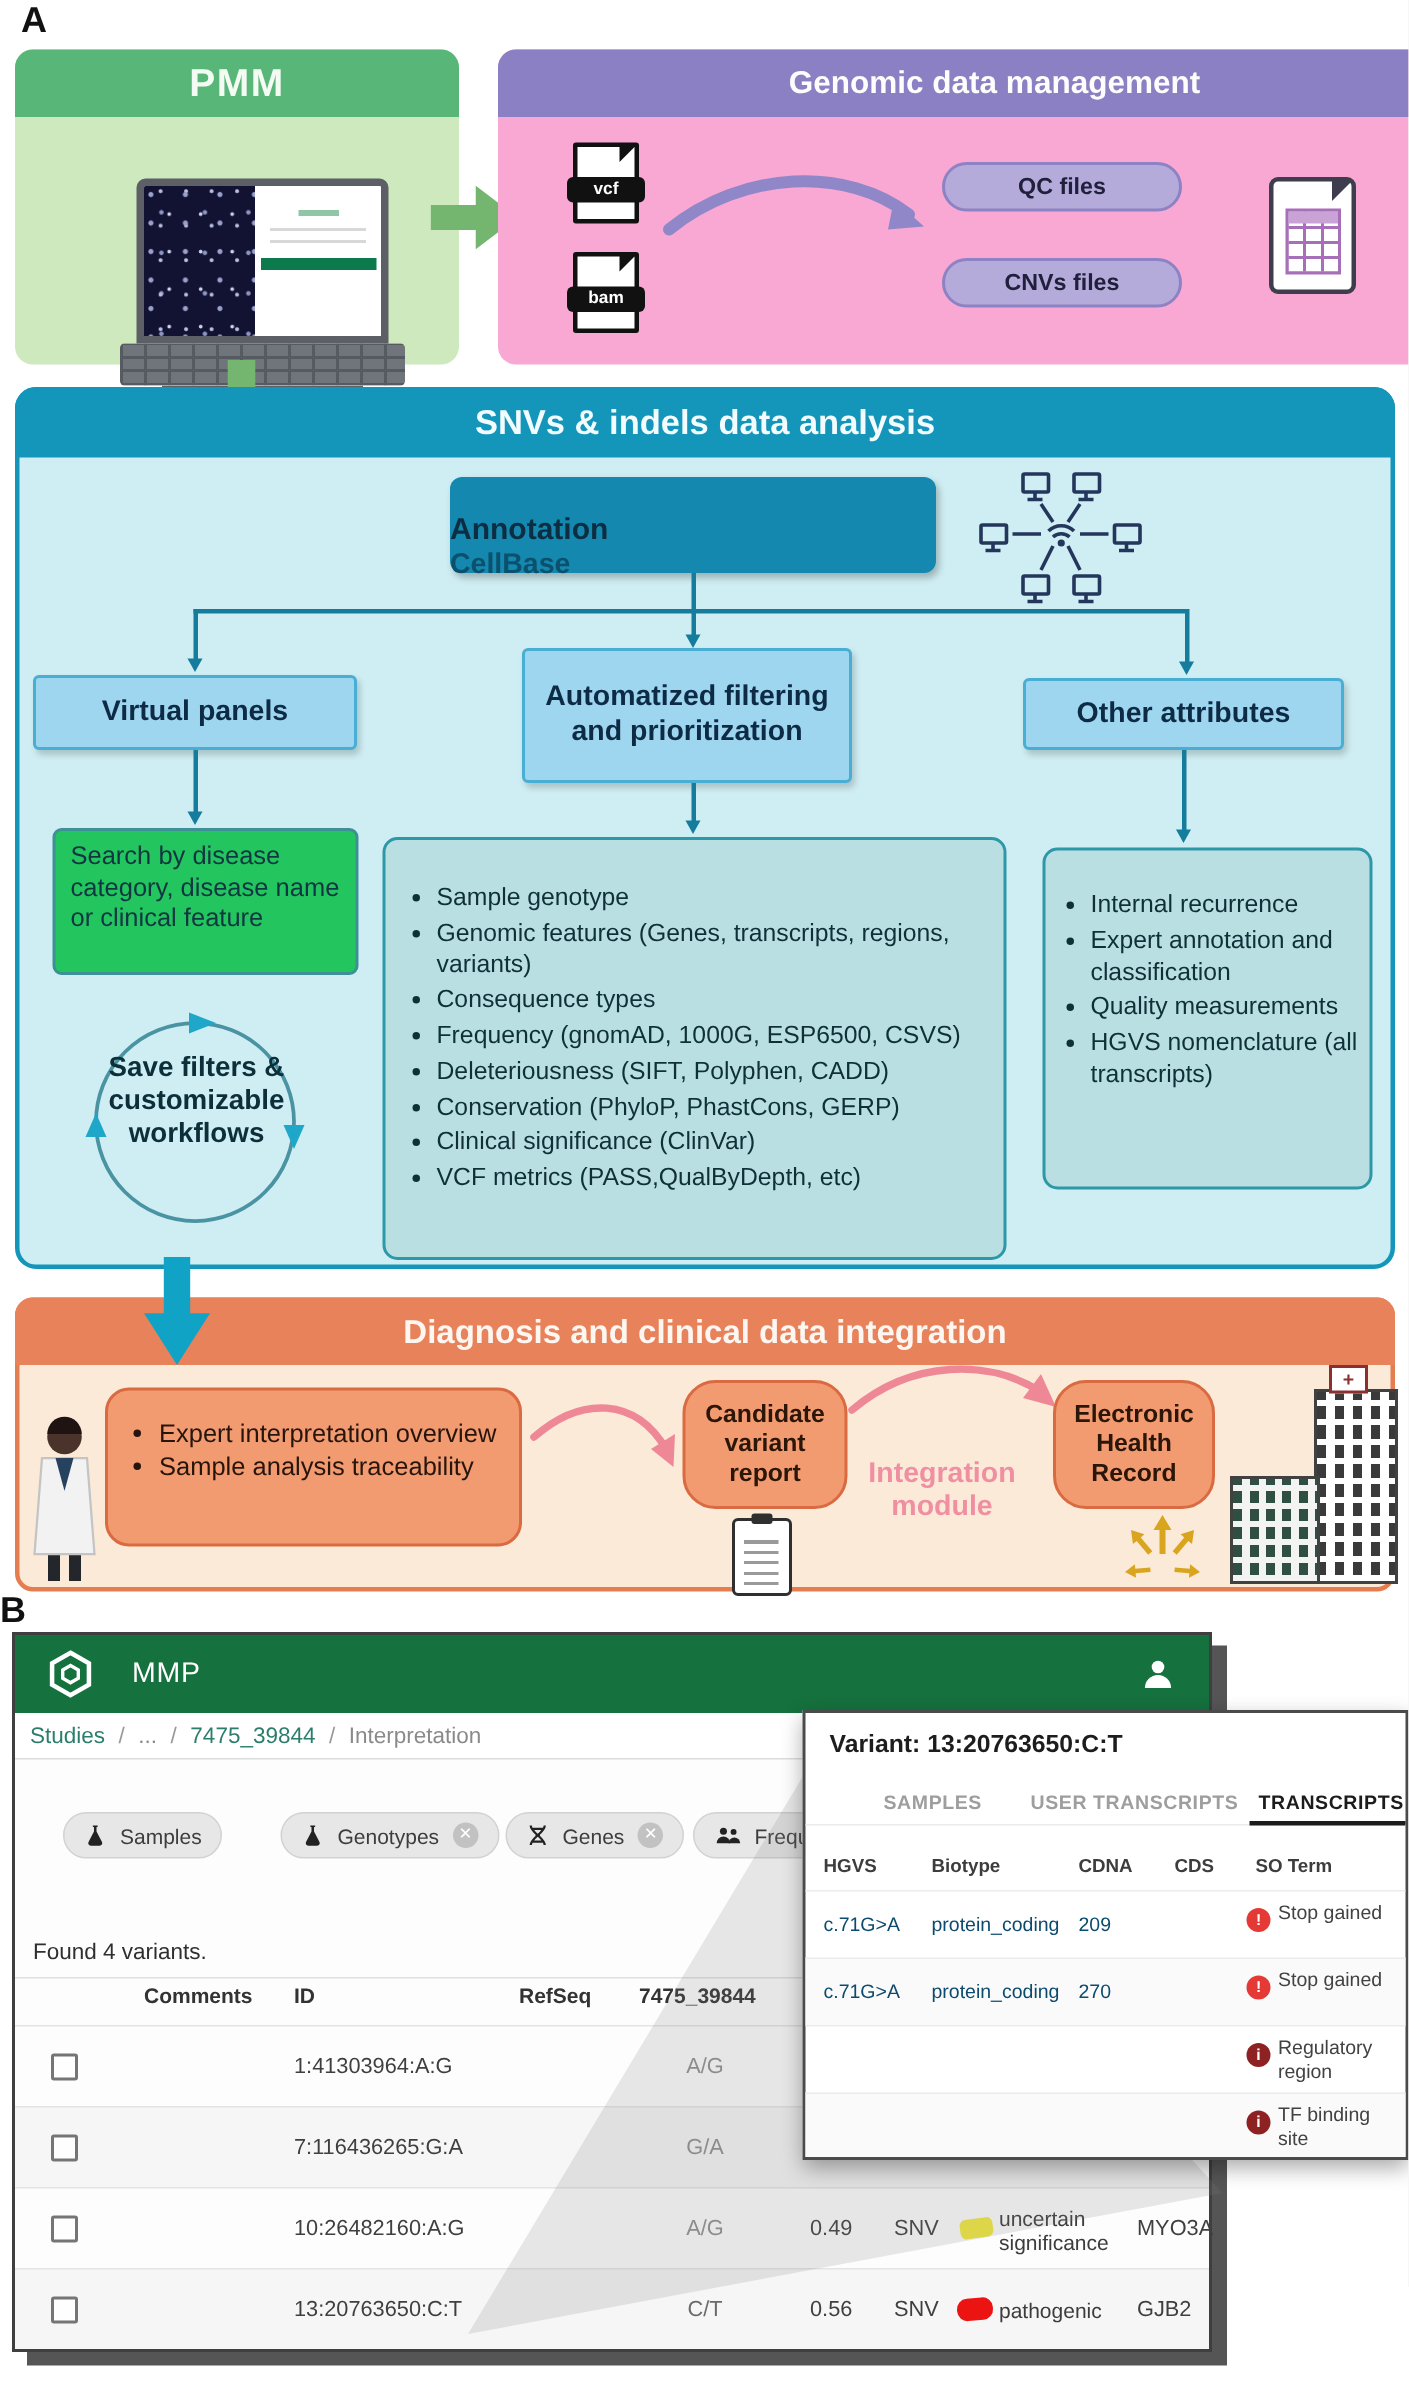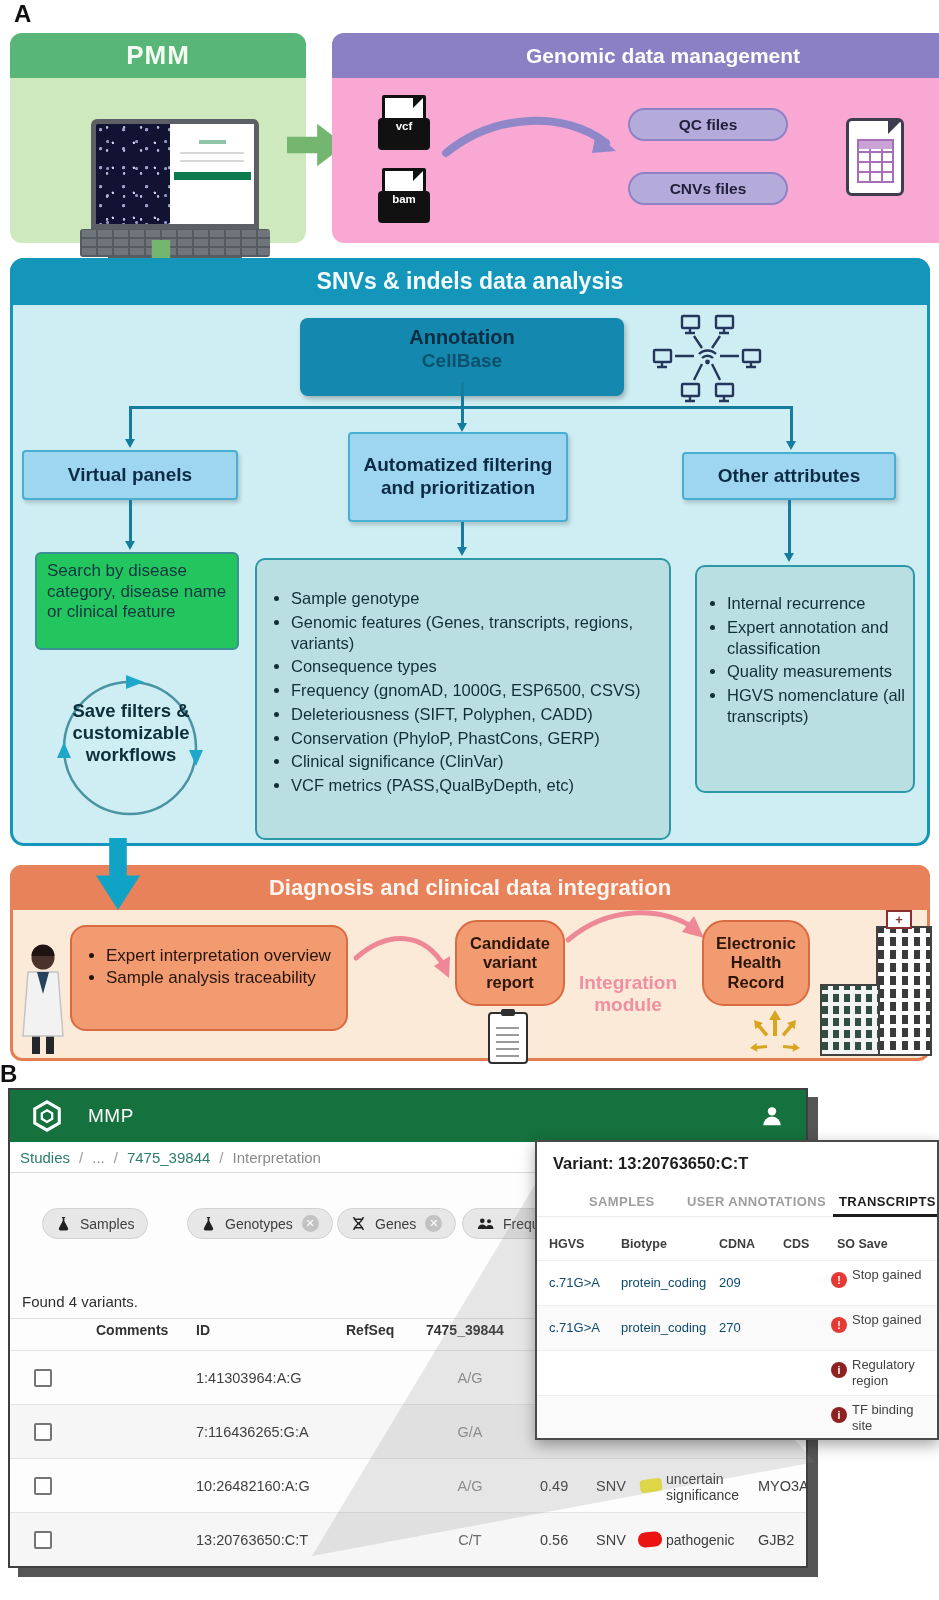--- a/index.html
+++ b/index.html
@@ -39,38 +39,38 @@
 
   
   .gen-box { left:332px; top:33px; width:662px; height:210px; background:#f9a8d4; border-radius:12px; }
   .gen-header { position:absolute; left:0; top:0; width:100%; height:45px; background:#8b80c3; border-radius:12px 12px 0 0;
     color:#fdfdfd; font-size:21px; font-weight:bold; text-align:center; line-height:45px; }
   .fdoc { width:44px; height:54px; background:#fff; border:3px solid #111; border-radius:2px; }
   .fdoc::after { content:""; position:absolute; left:5px; top:-7px; width:100%; height:100%;
     border:3px solid #111; background:#fff; z-index:-1; border-radius:2px; }
   .fdoc .fold { position:absolute; right:-1px; top:-1px; width:0; height:0;
     border-left:11px solid #111; border-bottom:11px solid transparent; }
-  .fdoc .lab { position:absolute; left:-7px; top:20px; width:52px; height:32px; background:#111; border-radius:4px;
+  .fdoc .lab { position:absolute; left:-7px; top:20px; width:52px; height:17px; background:#111; border-radius:4px;
     color:#fff; font-weight:bold; font-size:11.5px; text-align:center; line-height:17px; }
   .pill { background:#b5abdb; border:2px solid #8d82c4; border-radius:17px; color:#20203c;
     font-weight:bold; font-size:15.5px; text-align:center; }
   .sheet { width:58px; height:78px; background:#fff; border:3px solid #3d3d4d; border-radius:6px; }
   .sheet .fold2 { position:absolute; right:-1px; top:-1px; width:0; height:0;
     border-left:14px solid #3d3d4d; border-bottom:14px solid transparent; }
   .sheet .grid { position:absolute; left:8px; top:18px; width:37px; height:44px; border:2px solid #a76fb8; background:
     repeating-linear-gradient(0deg,transparent 0 8px,#a76fb8 8px 10px),
     repeating-linear-gradient(90deg,transparent 0 10px,#a76fb8 10px 12px); }
   .sheet .grid::before { content:""; position:absolute; left:0; top:0; width:100%; height:8px; background:#c9a3d6; }
 
   
   .snv-box { left:10px; top:258px; width:920px; height:588px; background:#cfeef3; border:3px solid #1496ba; border-radius:14px; }
   .snv-header { position:absolute; left:-3px; top:-3px; width:920px; height:47px; background:#1496ba; border-radius:14px 14px 0 0;
     color:#f2fbfd; font-size:23px; font-weight:bold; text-align:center; line-height:47px; }
-  .anno-box { left:300px; top:318px; width:324px; height:78px; background:#1488ae; border-radius:8px;
-    box-shadow:2px 3px 5px rgba(0,0,0,.25); text-align:center; padding-top:8px; }
+  .anno-box { left:300px; top:318px; width:324px; height:64px; background:#1488ae; border-radius:8px;
+    box-shadow:2px 3px 5px rgba(0,0,0,.25); padding-top:24px; }
   .anno-t1 { color:#0c2d42; font-weight:bold; font-size:20px; line-height:23px; }
   .anno-t2 { color:#0b516d; font-weight:bold; font-size:19px; line-height:23px; }
 
   .conn { background:#157c9e; }
   .varrow { width:2.5px; background:#157c9e; }
   .varrow::after { content:""; position:absolute; bottom:-8px; left:-4.3px;
     border-left:5.5px solid transparent; border-right:5.5px solid transparent; border-top:9px solid #157c9e; }
 
   .branch { background:#9ed5ef; border:2px solid #49aed4; border-radius:4px; box-shadow:2px 3px 4px rgba(0,0,0,.18);
     color:#0e2b46; font-weight:bold; display:flex; align-items:center; justify-content:center; text-align:center; }
@@ -435,29 +435,29 @@
       <span class="cell" style="left:748px;">GJB2</span>
     </div>
   </div>
 
   <div class="abs wedge"></div>
 
   <div class="abs popup">
     <div class="pop-title">Variant: 13:20763650:C:T</div>
     <div class="ptab-line"></div>
     <span class="ptab" style="left:52px;">SAMPLES</span>
-    <span class="ptab" style="left:150px;">USER ANNOTATIONS</span>
+    <span class="ptab" style="left:150px;">USER TRANSCRIPTS</span>
     <span class="ptab active" style="left:302px;">TRANSCRIPTS</span>
     <div class="ptab-underline"></div>
 
     <span class="ph" style="left:12px;">HGVS</span>
     <span class="ph" style="left:84px;">Biotype</span>
     <span class="ph" style="left:182px;">CDNA</span>
     <span class="ph" style="left:246px;">CDS</span>
-    <span class="ph" style="left:300px;">SO Save</span>
+    <span class="ph" style="left:300px;">SO Term</span>
 
     <div class="prow" style="top:118px;">
       <span class="pc" style="left:12px;">c.71G&gt;A</span>
       <span class="pc" style="left:84px;">protein_coding</span>
       <span class="pc" style="left:182px;">209</span>
       <span class="so-ic so-red">!</span>
       <span class="so-tx">Stop gained</span>
     </div>
     <div class="prow alt" style="top:163px;">
       <span class="pc" style="left:12px;">c.71G&gt;A</span>

